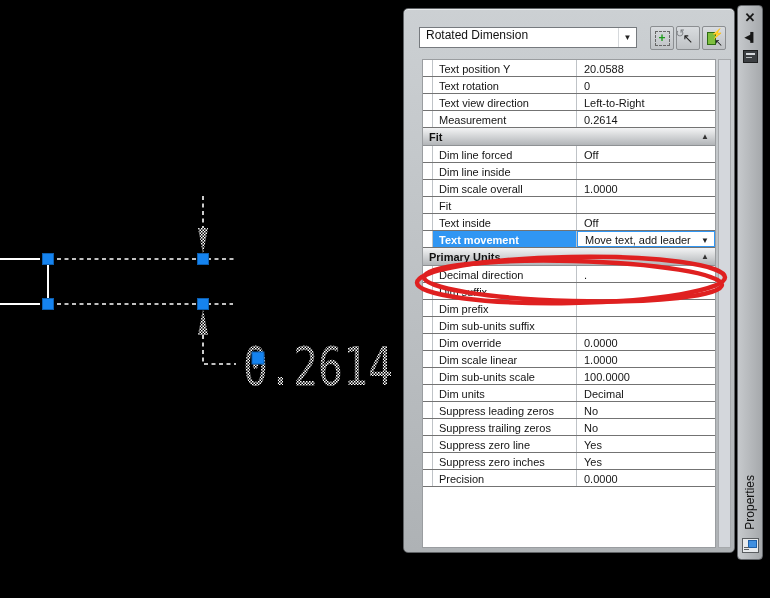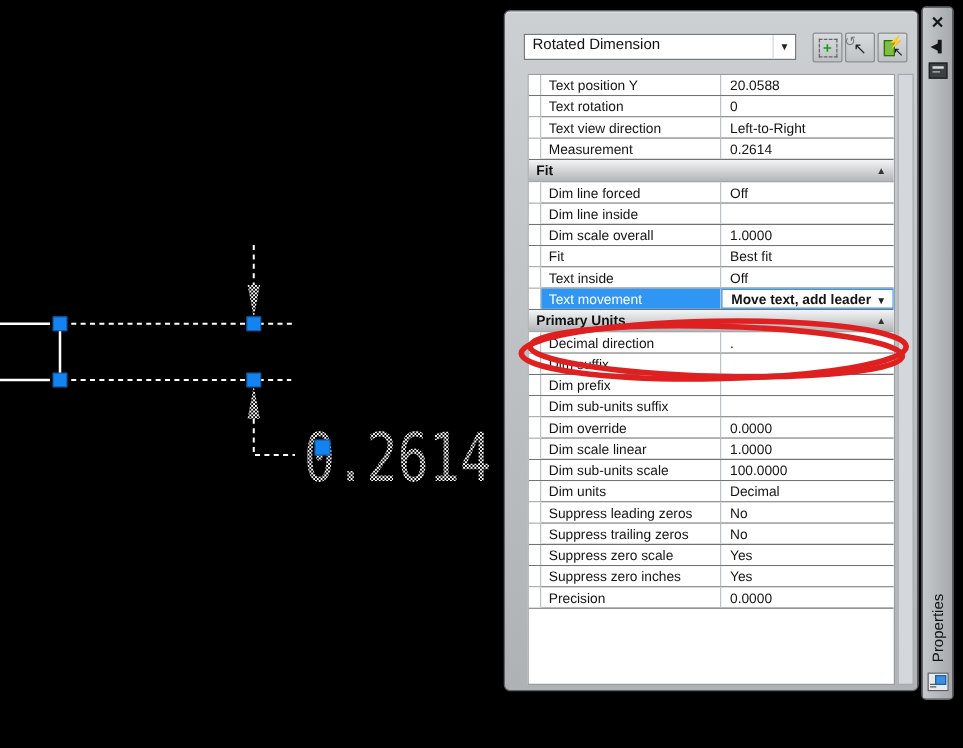--- a/index.html
+++ b/index.html
@@ -50,22 +50,22 @@
   .grid{
     position:absolute;left:18px;top:50px;width:294px;height:489px;
     overflow:hidden;background:#fff;border:1px solid #9a9da0;box-sizing:border-box;
     font-size:11px;color:#141414;
   }
   .prow{display:flex;height:17px;box-sizing:border-box;border-bottom:1px solid #737373;background:#fff;}
   .prow .gut{width:9px;border-right:1px solid #bfc3c7;background:#fff;flex:none;}
   .prow .plabel{width:144px;flex:none;padding:3px 0 0 6px;box-sizing:border-box;border-right:1px solid #bfc3c7;
     white-space:nowrap;overflow:hidden;}
   .prow .pvalue{flex:1;padding:3px 0 0 7px;box-sizing:border-box;white-space:nowrap;overflow:hidden;display:flex;align-items:flex-start;}
-  .prow.selected .plabel{background:var(--color-selection_blue,#3096f3);color:#fff;}
-  .prow.selected .pvalue{border:1px solid var(--color-selection_blue,#3096f3);padding-top:2px;font-weight:bold;}
+  .prow.selected .plabel{background:var(--color-selection_blue,#3096f3);color:#fff;font-weight:bold;}
+  .prow.selected .pvalue{border:1px solid var(--color-selection_blue,#3096f3);padding-top:2px;}
   .prow.selected .pvalue .val-text{flex:1;}
   .prow.selected .pvalue .dd{font-size:8px;color:#222;padding-right:5px;padding-top:2px;}
   .phead{
     height:18px;box-sizing:border-box;display:flex;align-items:center;
     background:linear-gradient(#f3f4f5,#b2b5b8);border-bottom:1px solid #8e9194;
     font-weight:bold;padding:0 6px;color:#111;
   }
   .phead .htext{flex:1;}
   .phead .collapse{font-size:8px;color:#333;}
   .scrollbar{
@@ -188,21 +188,20 @@
       <div class="plabel">Dim line inside</div>
     </div>
     <div class="prow">
       <div class="gut"></div>
       <div class="plabel">Dim scale overall</div>
       <div class="pvalue">1.0000</div>
     </div>
     <div class="prow">
       <div class="gut"></div>
       <div class="plabel">Fit</div>
-      <div class="pvalue">Best fit</div>
     </div>
     <div class="prow">
       <div class="gut"></div>
       <div class="plabel">Text inside</div>
       <div class="pvalue">Off</div>
     </div>
     <div class="prow selected">
       <div class="gut"></div>
       <div class="plabel">Text movement</div>
       <div class="pvalue">
@@ -260,21 +259,21 @@
       <div class="plabel">Suppress leading zeros</div>
       <div class="pvalue">No</div>
     </div>
     <div class="prow">
       <div class="gut"></div>
       <div class="plabel">Suppress trailing zeros</div>
       <div class="pvalue">No</div>
     </div>
     <div class="prow">
       <div class="gut"></div>
-      <div class="plabel">Suppress zero scale</div>
+      <div class="plabel">Suppress zero line</div>
       <div class="pvalue">Yes</div>
     </div>
     <div class="prow">
       <div class="gut"></div>
       <div class="plabel">Suppress zero inches</div>
       <div class="pvalue">Yes</div>
     </div>
     <div class="prow">
       <div class="gut"></div>
       <div class="plabel">Precision</div>

